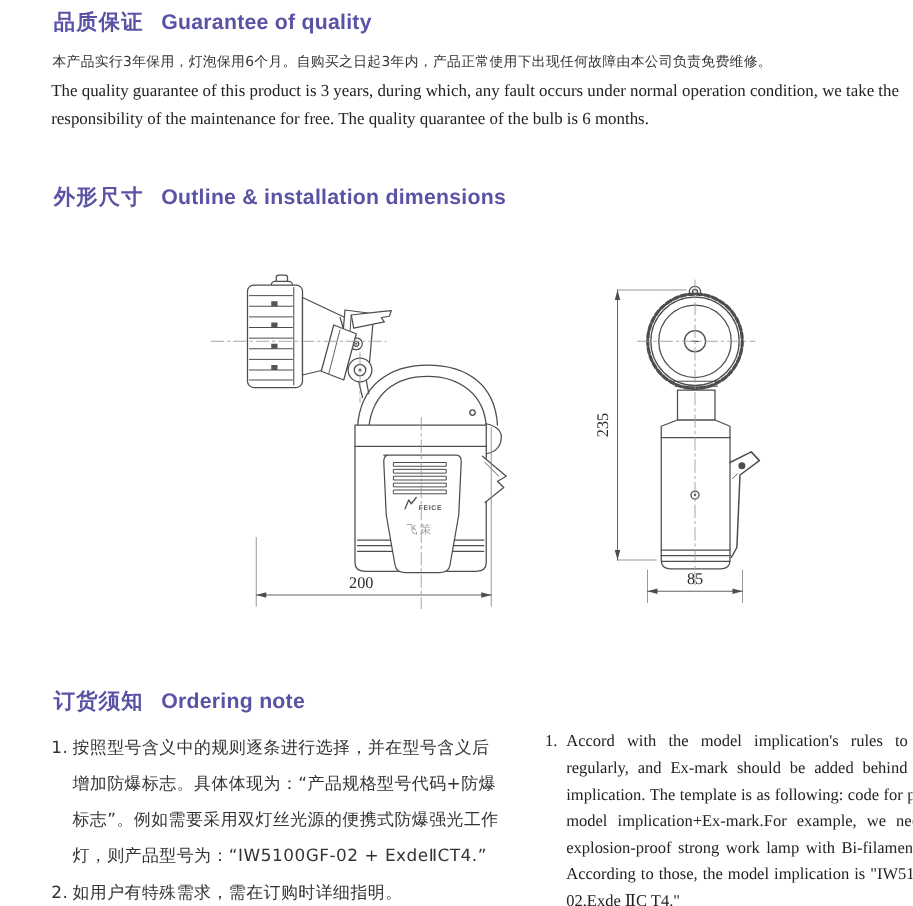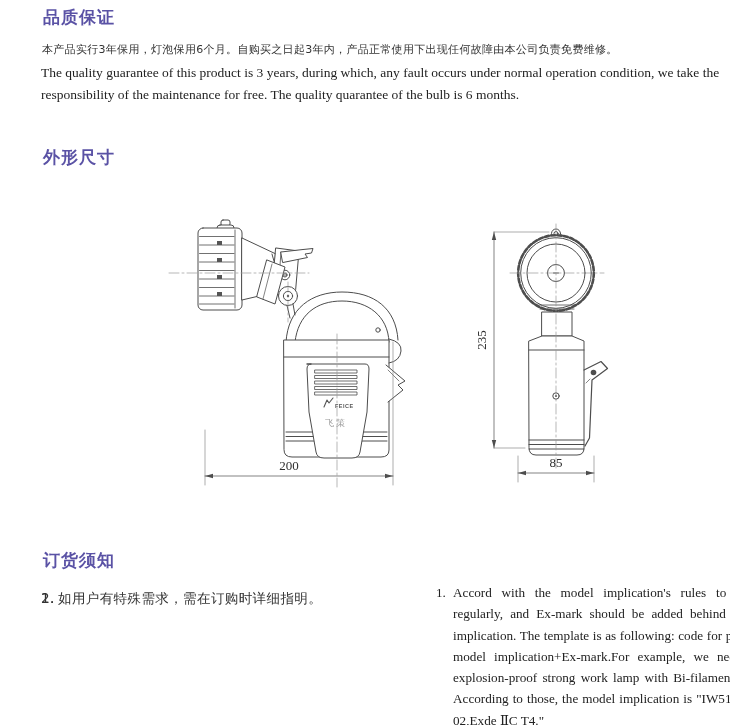--- a/index.html
+++ b/index.html
@@ -28,26 +28,28 @@
                fill:#555;letter-spacing:.5px;}
   svg .logo-zh{font-family:"DejaVu Sans",sans-serif;fill:#999;letter-spacing:2px;}
 </style>
 </head>
 <body>
 
 <div class="page">
 
   <div class="heading" id="h-quality">
     <span class="zh">品质保证</span>
+    <span class="en">Guarantee of quality</span>
   </div>
   <div class="para-zh">本产品实行3年保用，灯泡保用6个月。自购买之日起3年内，产品正常使用下出现任何故障由本公司负责免费维修。</div>
   <div class="para-en">The quality guarantee of this product is 3 years, during which, any fault occurs under normal operation condition, we take the responsibility of the maintenance for free. The quality quarantee of the bulb is 6 months.</div>
 
   <div class="heading" id="h-dims">
     <span class="zh">外形尺寸</span>
+    <span class="en">Outline &amp; installation dimensions</span>
   </div>
 
   <svg class="drawing" width="730" height="300" viewBox="0 0 730 300">
     <g stroke="#4d4d4d" stroke-width="1" fill="none" stroke-linejoin="round" stroke-linecap="round">
 
       <g>
 
         <rect x="185" y="20" width="9" height="6" rx="2" fill="#fff"></rect>
         <rect x="181" y="25" width="17" height="10" rx="3" fill="#fff"></rect>
 
@@ -177,25 +179,27 @@
         <line x1="482" y1="273" x2="558" y2="273"></line>
         <polygon points="482,273 490,270.8 490,275.2" fill="#4d4d4d" stroke="none"></polygon>
         <polygon points="558,273 550,270.8 550,275.2" fill="#4d4d4d" stroke="none"></polygon>
         <text x="520" y="267" font-size="13" text-anchor="middle" stroke="none">85</text>
       </g>
     </g>
   </svg>
 
   <div class="heading" id="h-order">
     <span class="zh">订货须知</span>
+    <span class="en">Ordering note</span>
   </div>
 
   <div class="notes-zh">
     <div class="note-item">
       <span class="num">1.</span>
+      <span>按照型号含义中的规则逐条进行选择，并在型号含义后增加防爆标志。具体体现为：“产品规格型号代码+防爆标志”。例如需要采用双灯丝光源的便携式防爆强光工作灯，则产品型号为：“IW5100GF-02 + ExdeⅡCT4.”</span>
     </div>
     <div class="note-item">
       <span class="num">2.</span>
       <span>如用户有特殊需求，需在订购时详细指明。</span>
     </div>
   </div>
 
   <div class="notes-en">
     <div class="note-item">
       <span class="num">1.</span>

